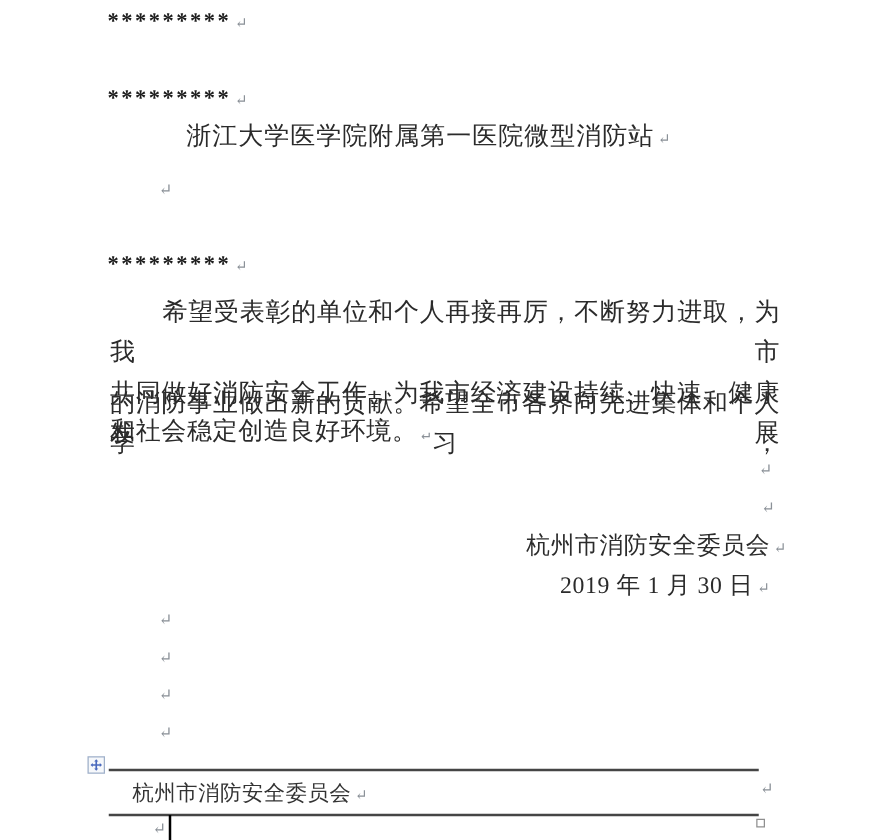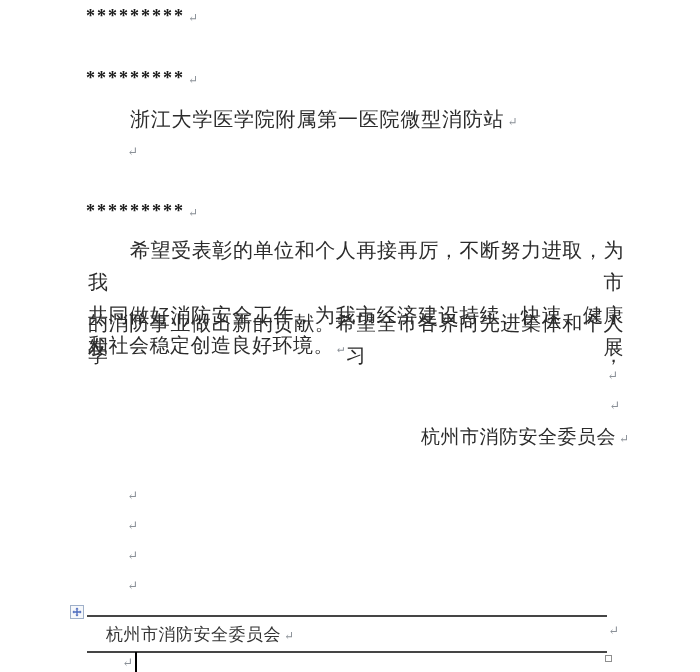--- a/index.html
+++ b/index.html
@@ -75,38 +75,39 @@
 </head>
 <body>
 
 <div class="page">
 
   <div class="sep" style="top:6px;"><span>*********</span><span class="mark">↵</span></div>
 
 
   <div class="sep" style="top:68px;"><span>*********</span><span class="mark">↵</span></div>
 
-  <div class="station" style="top:107px;"><span>浙江大学医学院附属第一医院微型消防站</span><span class="mark">↵</span></div>
+  <div class="station" style="top:97px;margin-left:19px;"><span>浙江大学医学院附属第一医院微型消防站</span><span class="mark">↵</span></div>
 
   <span class="mark-abs" style="left:127px; top:145px;">↵</span>
 
 
   <div class="sep" style="top:201px;"><span>*********</span><span class="mark">↵</span></div>
 
   <div>
     <div class="bodyline first" style="top:234px;">希望受表彰的单位和个人再接再厉，不断努力进取，为我市</div>
     <div class="bodyline" style="top:266px;margin-top:41px;">的消防事业做出新的贡献。希望全市各界向先进集体和个人学习，</div>
     <div class="bodyline" style="top:299px;">共同做好消防安全工作，为我市经济建设持续、快速、健康发展</div>
     <div class="bodyline last" style="top:331px;font-family:Liberation Mono, monospace;"><span>和社会稳定创造良好环境。</span><span class="mark">↵</span></div>
   </div>
 
   <span class="mark-abs" style="left:607px; top:369px;">↵</span>
   <span class="mark-abs" style="left:609px; top:399px;">↵</span>
 
   <div class="sig-org"><span>杭州市消防安全委员会</span><span class="mark">↵</span></div>
+  <div class="sig-date"><span>2019 年 1 月 30 日</span><span class="mark">↵</span></div>
 
   <span class="mark-abs" style="left:127px; top:489px;">↵</span>
   <span class="mark-abs" style="left:127px; top:519px;">↵</span>
   <span class="mark-abs" style="left:127px; top:549px;">↵</span>
   <span class="mark-abs" style="left:127px; top:579px;">↵</span>
 
   <div class="move-handle">
     <svg width="10" height="10" viewBox="0 0 12 12">
       <path d="M6 0.5 L8 2.6 H6.8 V5.2 H9.4 V4 L11.5 6 L9.4 8 V6.8 H6.8 V9.4 H8 L6 11.5 L4 9.4 H5.2 V6.8 H2.6 V8 L0.5 6 L2.6 4 V5.2 H5.2 V2.6 H4 Z" fill="#4a69bd"></path>
     </svg>

